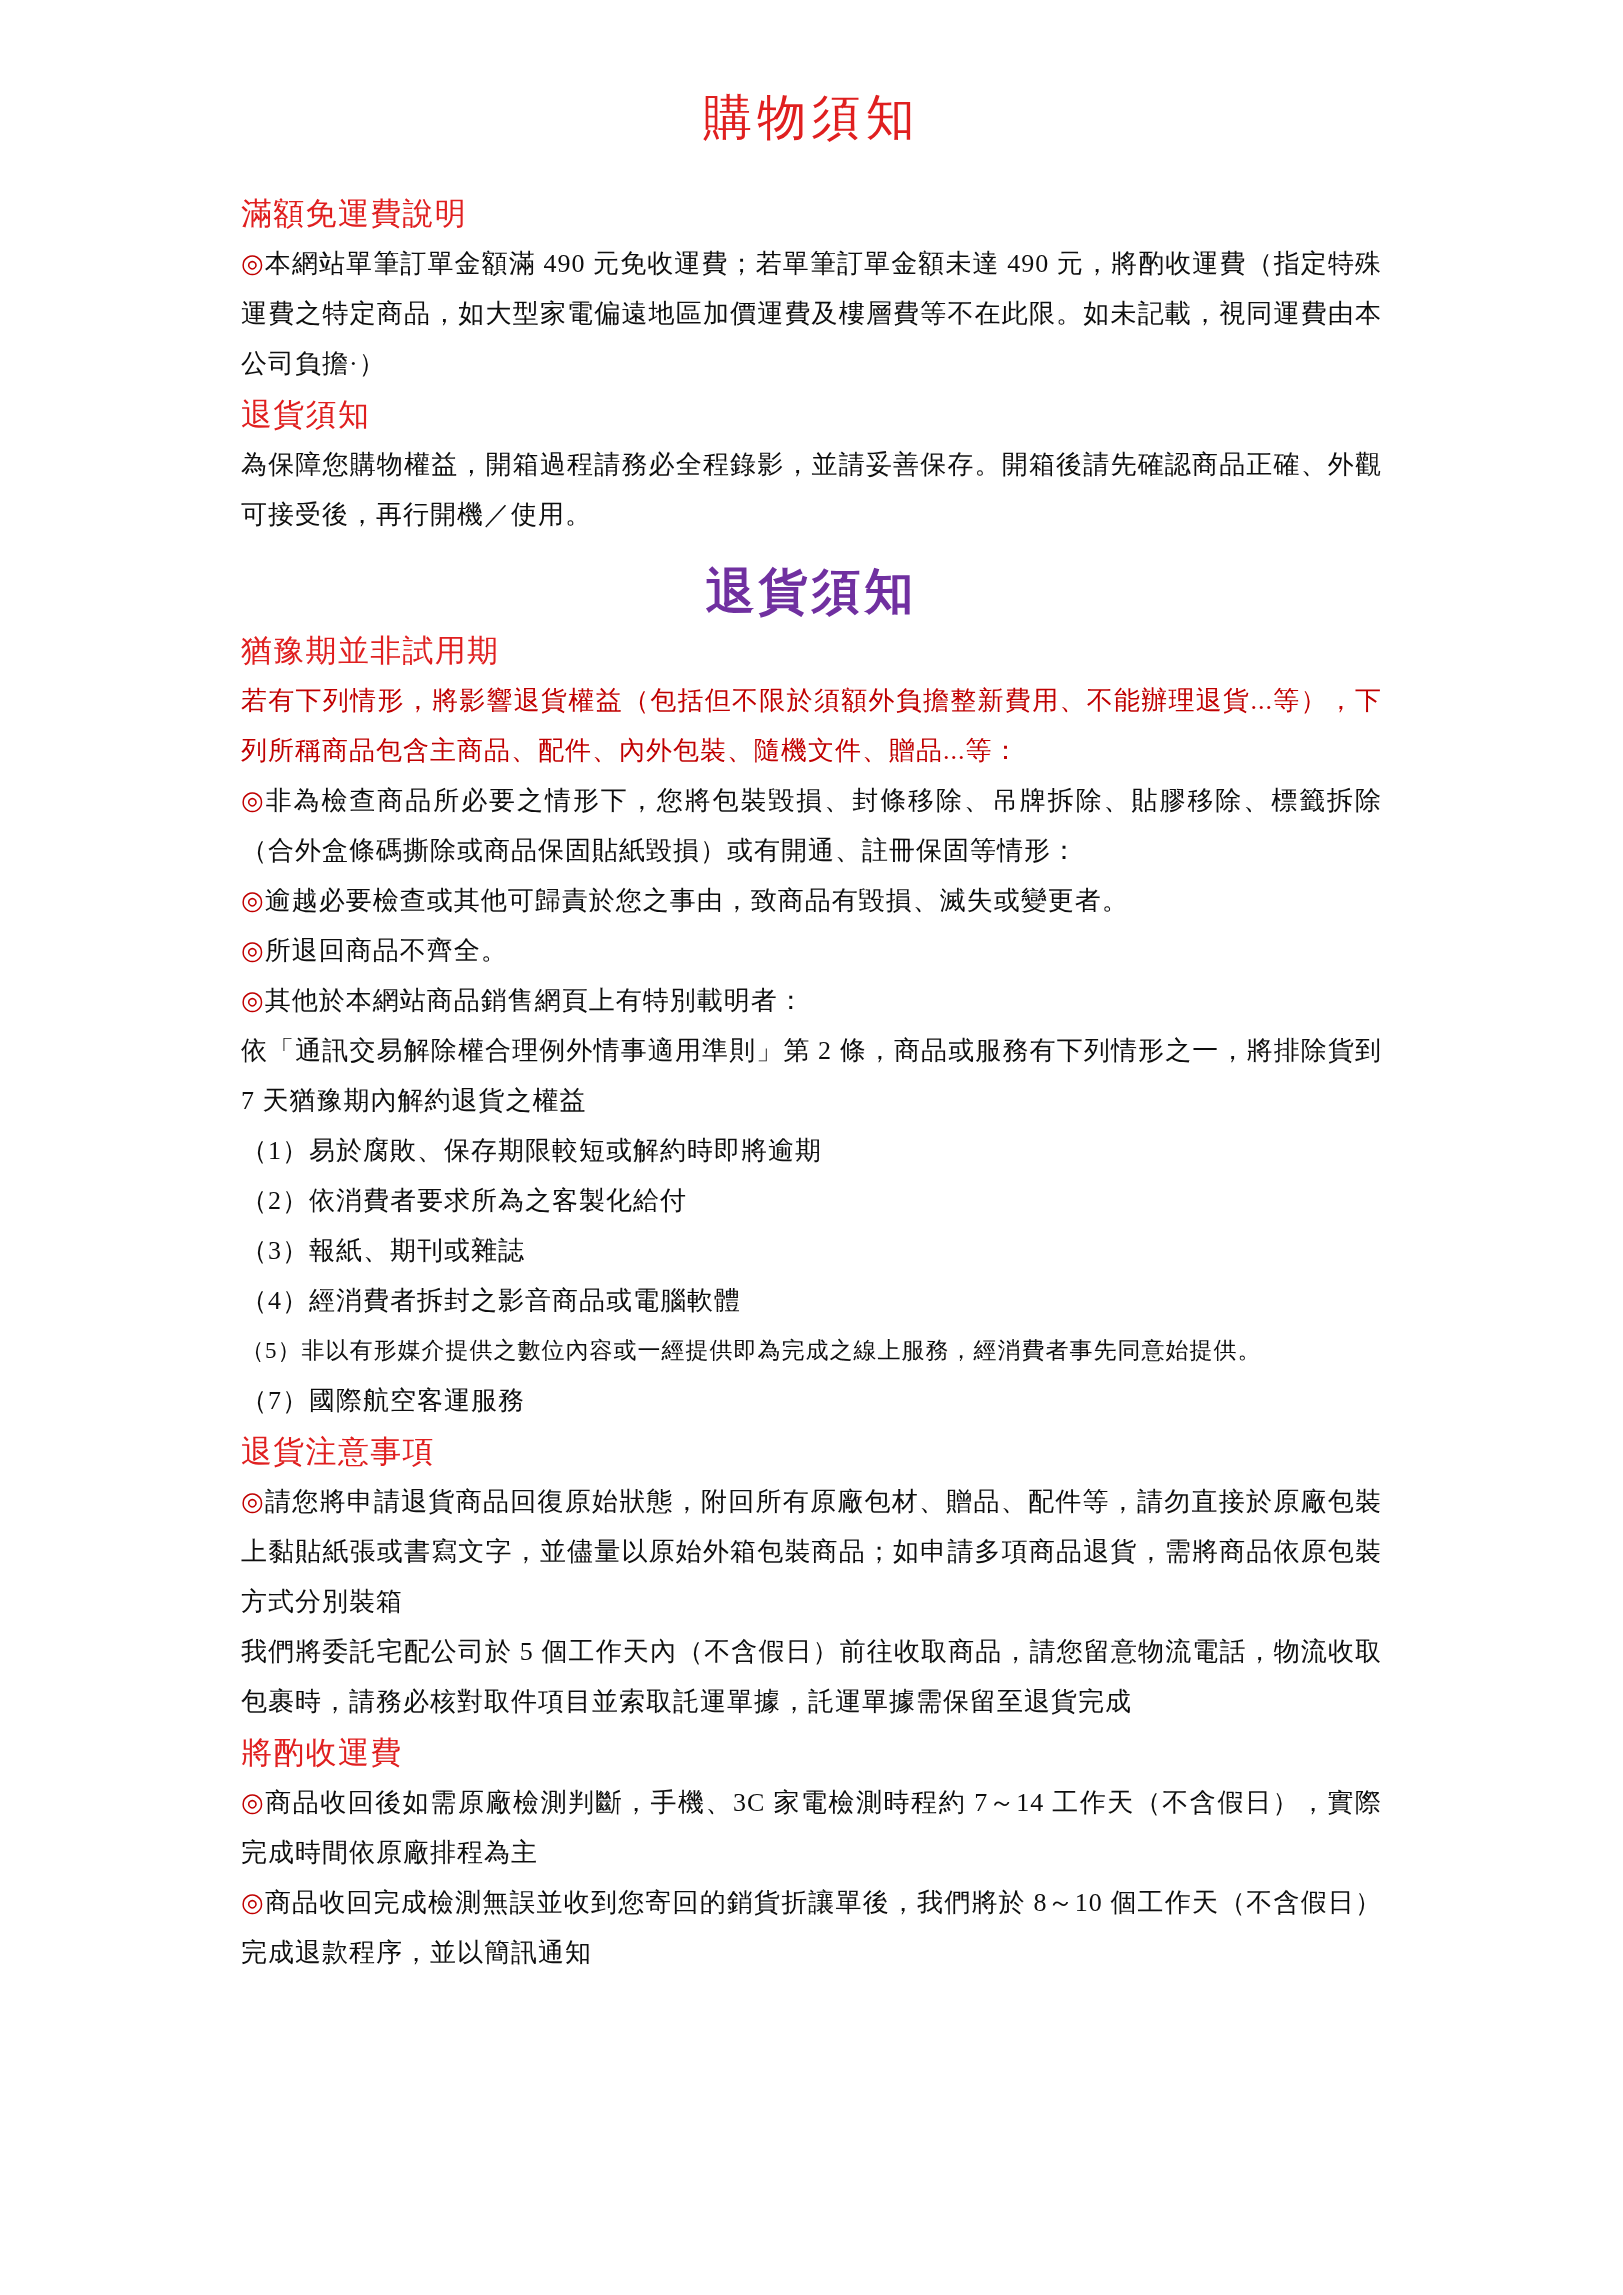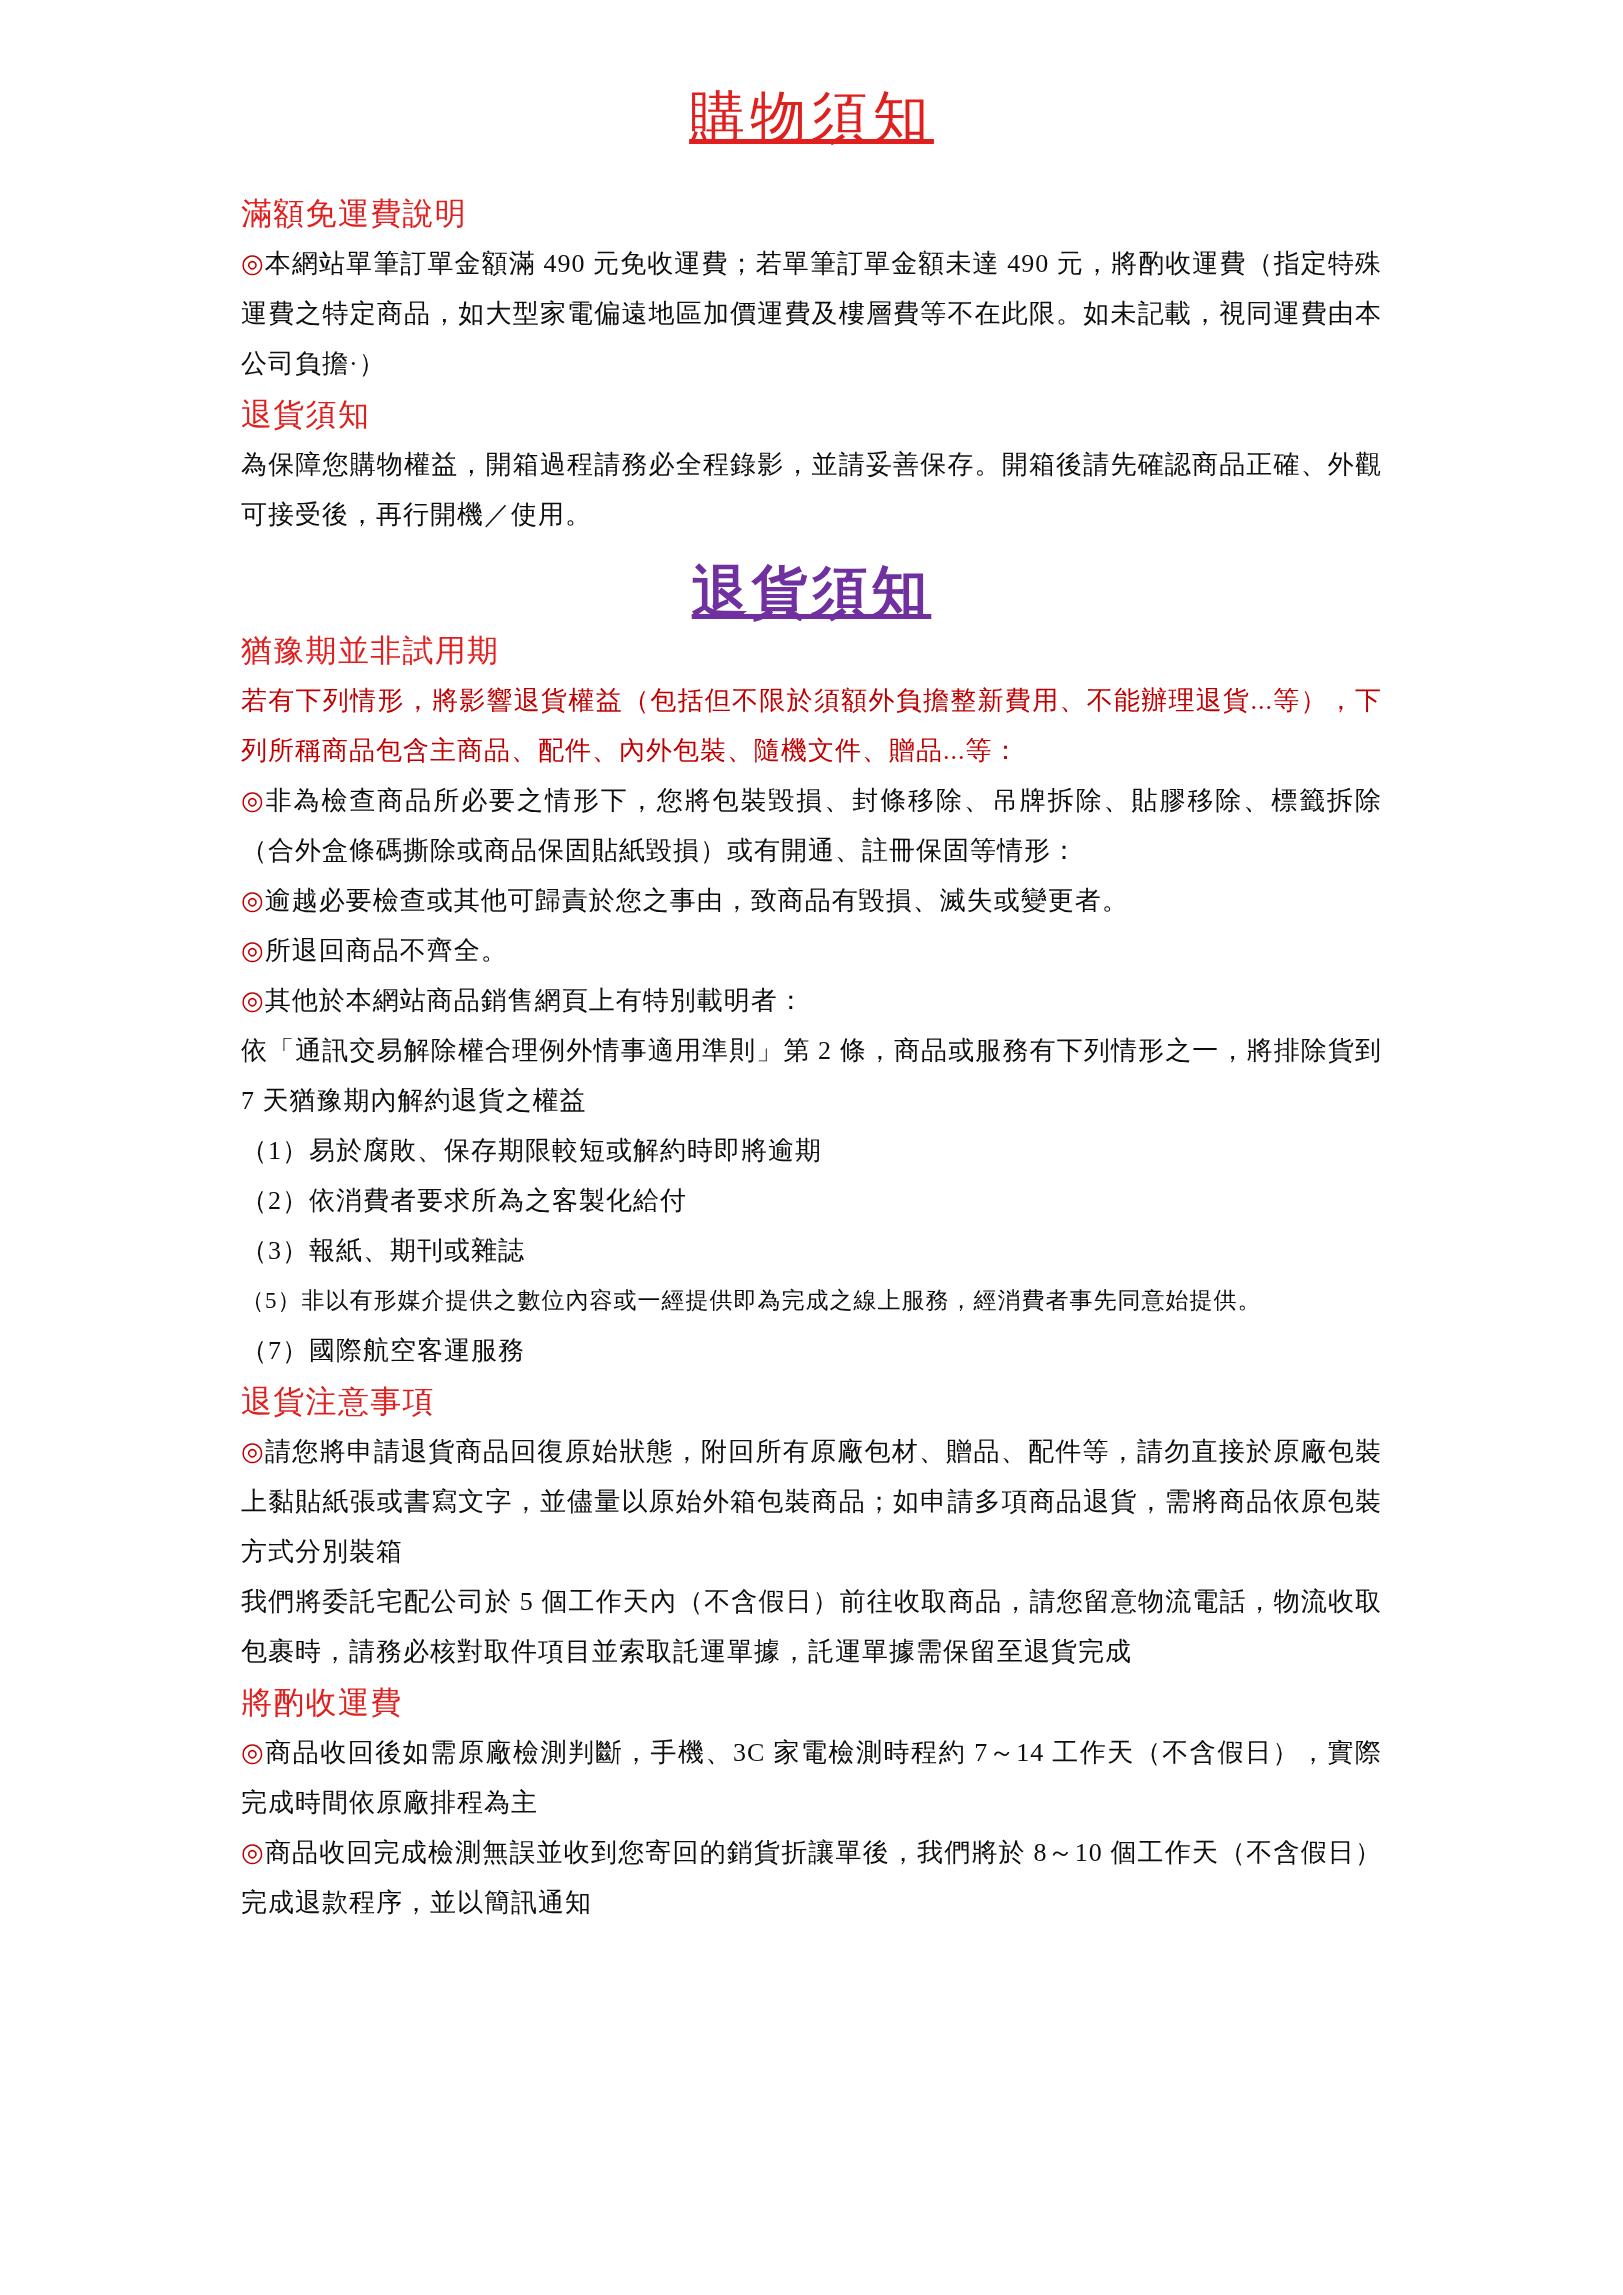--- a/index.html
+++ b/index.html
@@ -10,26 +10,25 @@
     height: 2295px;
     background: #ffffff;
     overflow: hidden;
     padding: 84px 241px 0 241px;
     font-family: "Liberation Serif", "DejaVu Serif", serif;
     color: #0e0e0e;
   }
   .doc-title {
     margin: 0;
     font-weight: 400;
-    font-size: 56px;
+    font-size: 49px;
     line-height: 67px;
     text-align: center;
     letter-spacing: 5.2px;
     white-space: nowrap;
-    text-decoration: underline;
   }
   .doc-title.red { color: #e01f1f; }
   .doc-title.purple {
     color: #7030a0;
     font-family: "Liberation Sans", "DejaVu Sans", sans-serif;
     font-weight: 700;
     letter-spacing: 3.9px;
     margin-top: 18.3px;
   }
   .heading {
@@ -81,20 +80,21 @@
 
   <p class="para"><span class="marker">◎</span><span>所退回商品不齊全。</span></p>
 
   <p class="para"><span class="marker">◎</span><span>其他於本網站商品銷售網頁上有特別載明者：</span></p>
 
   <p class="para"><span>依「通訊交易解除權合理例外情事適用準則」第 2 條，商品或服務有下列情形之一，將排除貨到 7 天猶豫期內解約退貨之權益</span></p>
 
   <p class="para">（1）易於腐敗、保存期限較短或解約時即將逾期</p>
   <p class="para">（2）依消費者要求所為之客製化給付</p>
   <p class="para">（3）報紙、期刊或雜誌</p>
+  <p class="para">（4）經消費者拆封之影音商品或電腦軟體</p>
   <p class="para small">（5）非以有形媒介提供之數位內容或一經提供即為完成之線上服務，經消費者事先同意始提供。</p>
   <p class="para">（7）國際航空客運服務</p>
 
   <h2 class="heading">退貨注意事項</h2>
 
   <p class="para"><span class="marker">◎</span><span>請您將申請退貨商品回復原始狀態，附回所有原廠包材、贈品、配件等，請勿直接於原廠包裝上黏貼紙張或書寫文字，並儘量以原始外箱包裝商品；如申請多項商品退貨，需將商品依原包裝方式分別裝箱</span></p>
 
   <p class="para"><span>我們將委託宅配公司於 5 個工作天內（不含假日）前往收取商品，請您留意物流電話，物流收取包裹時，請務必核對取件項目並索取託運單據，託運單據需保留至退貨完成</span></p>
 
   <h2 class="heading">將酌收運費</h2>

